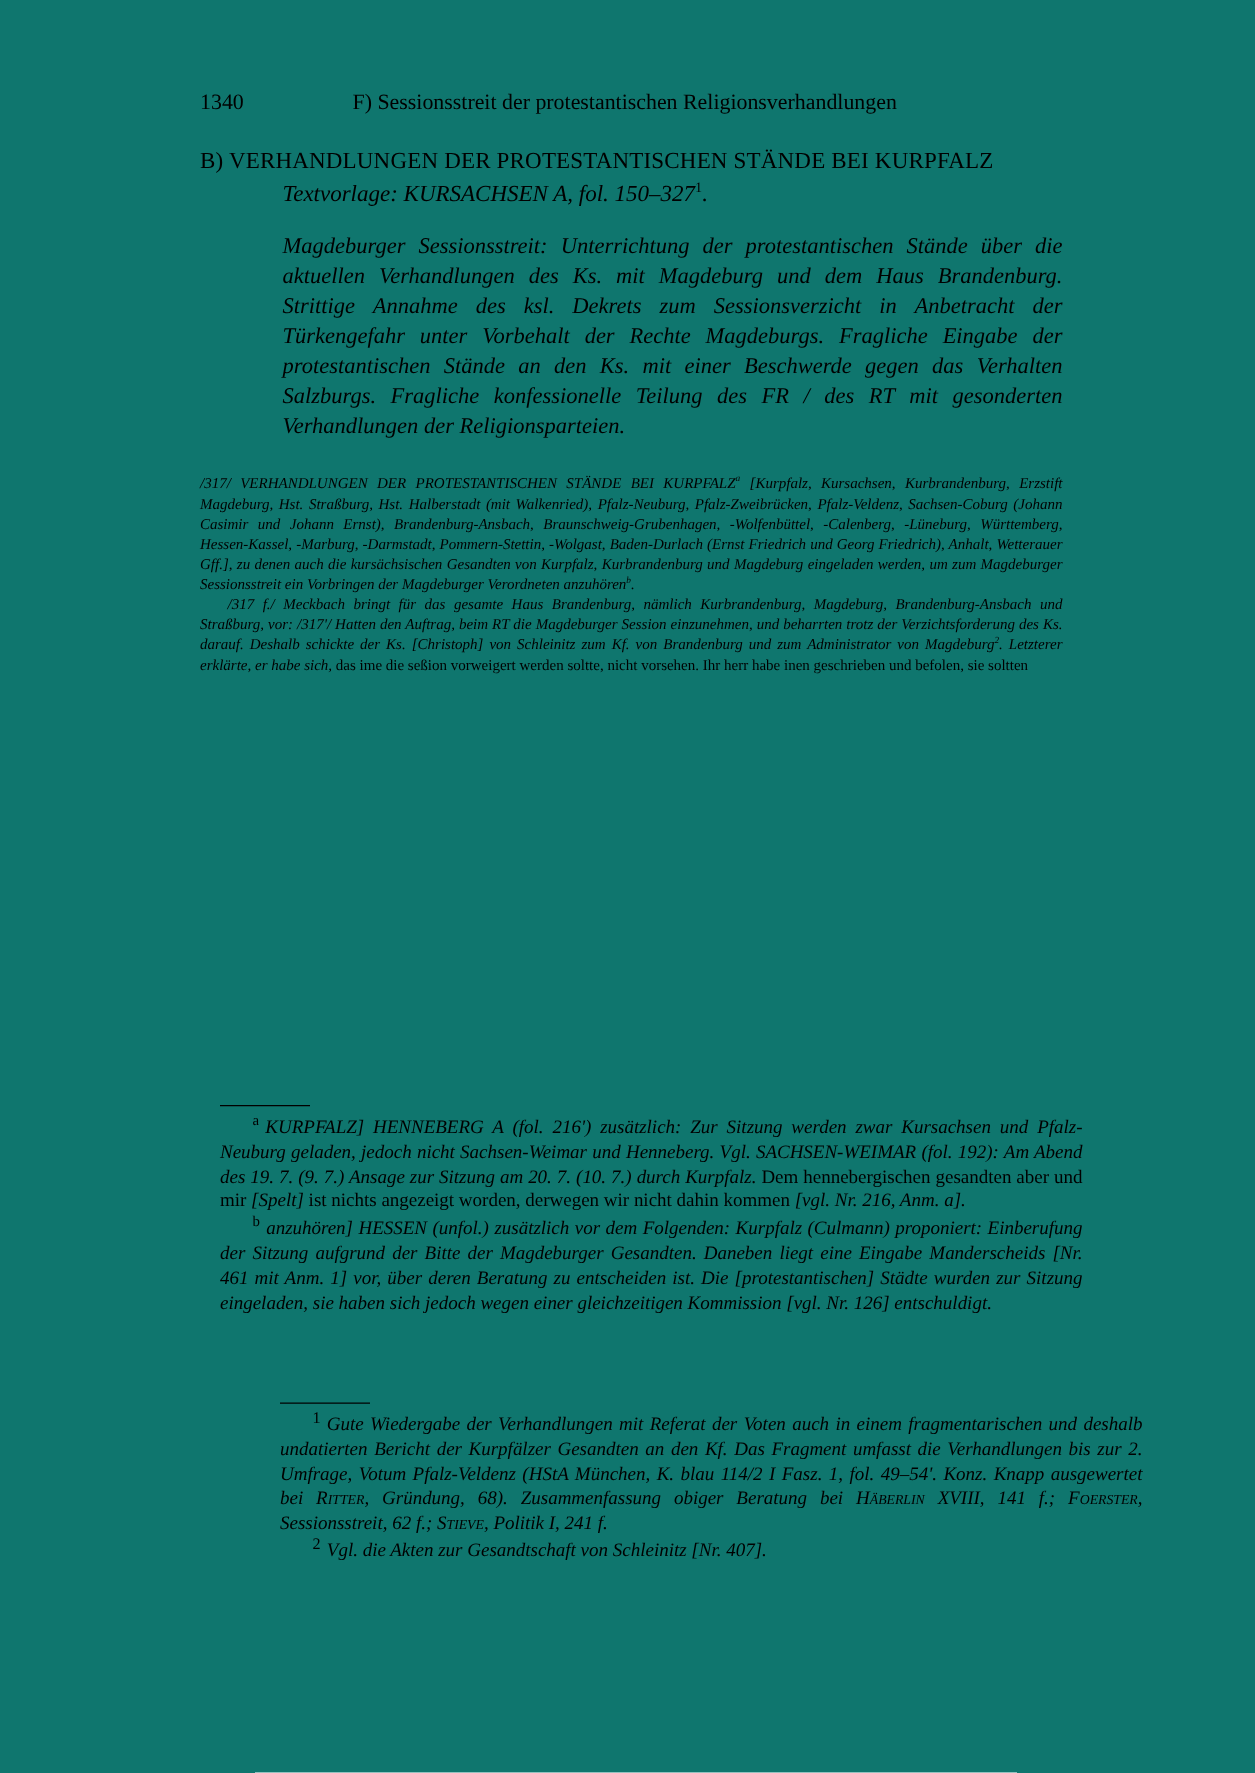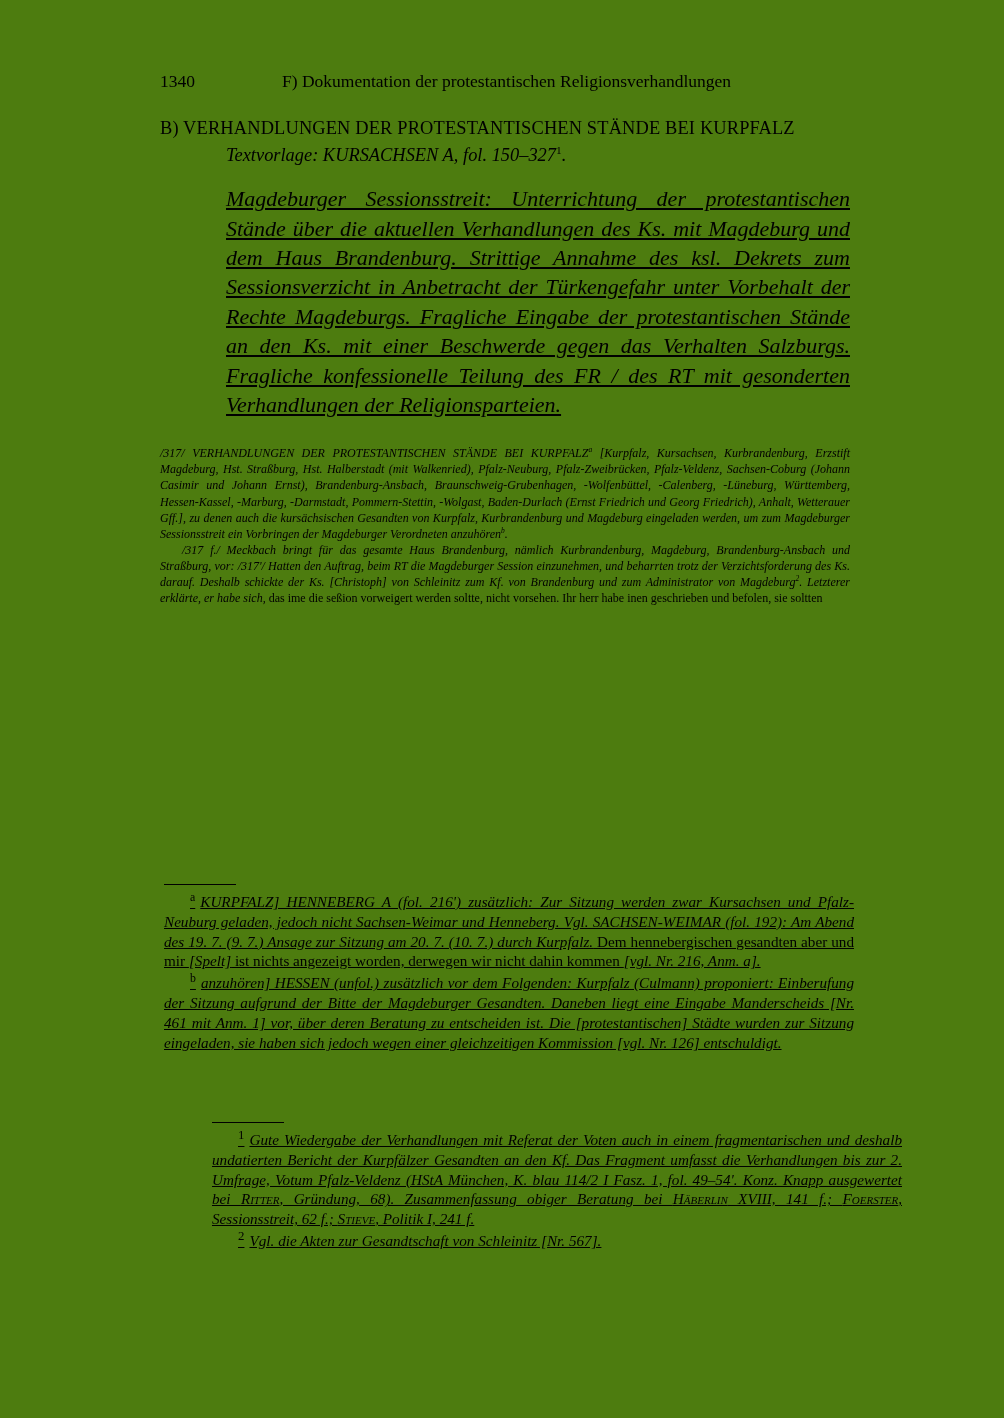--- a/index.html
+++ b/index.html
@@ -10,21 +10,21 @@
   }
   body {
     font-family: "Liberation Serif", "DejaVu Serif", serif;
     color: #000000;
   }
   .page {
     position: relative;
     width: 1004px;
     height: 1418px;
     margin: 0 auto;
-    background: #4d7c0f;
+    background: #0f766e;
     overflow: hidden;
   }
   .content {
     position: absolute;
     left: 160px;
     top: 72px;
     width: 690px;
   }
 
   
@@ -54,28 +54,27 @@
     font-style: italic;
     font-size: 18.4px;
     line-height: 1.3;
     margin: 0 0 16px 0;
     padding-left: 66px;
   }
 
   
   .regest {
     font-style: italic;
-    font-size: 22px;
+    font-size: 18px;
     line-height: 1.335;
     text-align: justify;
     text-align-last: left;
     margin: 0 0 26px 0;
     padding-left: 66px;
     hyphens: manual;
-    text-decoration: underline;
   }
 
   
   .body-par {
     font-style: italic;
     font-size: 12px;
     line-height: 1.345;
     text-align: justify;
     text-align-last: left;
     margin: 0;
@@ -91,23 +90,22 @@
     font-size: 0.62em;
     font-style: normal;
     vertical-align: super;
     line-height: 0;
   }
   sup.note.ital { font-style: italic; }
 
   
   .app-block {
     position: absolute;
-    left: 164px;
+    left: 176px;
     width: 690px;
-    text-decoration: underline;
   }
   #apparatus-letters { top: 884px; }
   #apparatus-numbers { top: 1122px; margin-left: 48px; }
 
   .rule {
     width: 72px;
     height: 1px;
     background: #000;
     margin: 0 0 7px 0;
   }
@@ -139,21 +137,21 @@
 </style>
 </head>
 <body>
 
 <div class="page">
 
   <div class="content">
 
     <div class="runhead">
       <span class="folio">1340</span>
-      <span class="rh-title">F) Dokumentation der protestantischen Religionsverhandlungen</span>
+      <span class="rh-title">F) Sessionsstreit der protestantischen Religionsverhandlungen</span>
     </div>
 
     <div class="sect-head">B) VERHANDLUNGEN DER PROTESTANTISCHEN STÄNDE BEI KURPFALZ</div>
 
     <div class="source-line">
       <span>Textvorlage: KURSACHSEN A, fol. 150–327</span><sup class="note">1</sup><span>.</span>
     </div>
 
     <div class="regest">Magdeburger Sessionsstreit: Unterrichtung der protestantischen Stände über die aktuellen Verhandlungen des Ks. mit Magdeburg und dem Haus Brandenburg. Strittige Annahme des ksl. Dekrets zum Sessionsverzicht in Anbetracht der Türkengefahr unter Vorbehalt der Rechte Magdeburgs. Fragliche Eingabe der protestantischen Stände an den Ks. mit einer Beschwerde gegen das Verhalten Salzburgs. Fragliche konfessionelle Teilung des FR / des RT mit gesonderten Verhandlungen der Religionsparteien.</div>
 
@@ -168,17 +166,17 @@
     <div id="letter-notes-host">
         <p class="fn"><span class="marker">a</span><span>KURPFALZ] HENNEBERG A (fol. 216') zusätzlich: Zur Sitzung werden zwar Kursachsen und Pfalz-Neuburg geladen, jedoch nicht Sachsen-Weimar und Henneberg. Vgl. SACHSEN-WEIMAR (fol. 192): Am Abend des 19. 7. (9. 7.) Ansage zur Sitzung am 20. 7. (10. 7.) durch Kurpfalz.</span><span class="rm"> Dem hennebergischen gesandten aber und mir </span><span>[Spelt]</span><span class="rm"> ist nichts angezeigt worden, derwegen wir nicht dahin kommen </span><span>[vgl. Nr. 216, Anm. a].</span></p>
         <p class="fn"><span class="marker">b</span><span>anzuhören] HESSEN (unfol.) zusätzlich vor dem Folgenden: Kurpfalz (Culmann) proponiert: Einberufung der Sitzung aufgrund der Bitte der Magdeburger Gesandten. Daneben liegt eine Eingabe Manderscheids [Nr. 461 mit Anm. 1] vor, über deren Beratung zu entscheiden ist. Die [protestantischen] Städte wurden zur Sitzung eingeladen, sie haben sich jedoch wegen einer gleichzeitigen Kommission [vgl. Nr. 126] entschuldigt.</span></p>
       </div>
   </div>
 
   <div class="app-block" id="apparatus-numbers">
     <div class="rule"></div>
     <div id="number-notes-host">
         <p class="fn"><span class="marker num">1</span><span>Gute Wiedergabe der Verhandlungen mit Referat der Voten auch in einem fragmentarischen und deshalb undatierten Bericht der Kurpfälzer Gesandten an den Kf. Das Fragment umfasst die Verhandlungen bis zur 2. Umfrage, Votum Pfalz-Veldenz (HStA München, K. blau 114/2 I Fasz. 1, fol. 49–54'. Konz. Knapp ausgewertet bei </span><span class="sc">Ritter</span><span>, Gründung, 68). Zusammenfassung obiger Beratung bei </span><span class="sc">Häberlin</span><span> XVIII, 141 f.; </span><span class="sc">Foerster</span><span>, Sessionsstreit, 62 f.; </span><span class="sc">Stieve</span><span>, Politik I, 241 f.</span></p>
-        <p class="fn"><span class="marker num">2</span><span>Vgl. die Akten zur Gesandtschaft von Schleinitz [Nr. 567].</span></p>
+        <p class="fn"><span class="marker num">2</span><span>Vgl. die Akten zur Gesandtschaft von Schleinitz [Nr. 407].</span></p>
       </div>
   </div>
 
 </div>
 
 </body></html>

